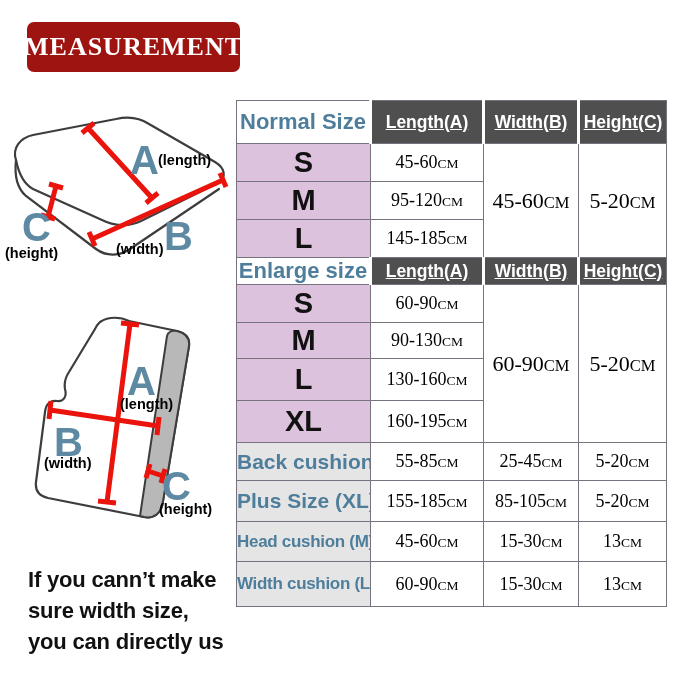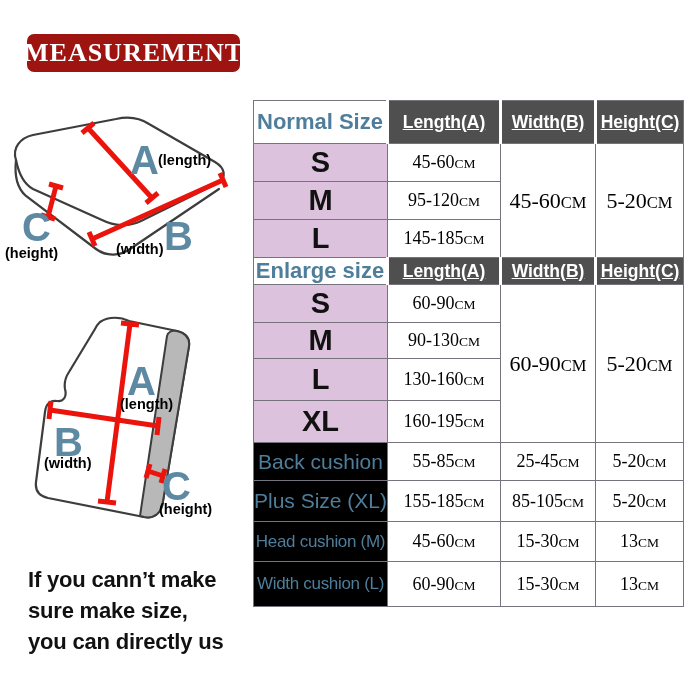--- a/index.html
+++ b/index.html
@@ -5,46 +5,46 @@
   :root{
     --brand_red:#9e1411; --header_gray:#4f4f4f; --row_pink:#dcc2dc;
     --label_teal:#4e7e9b; --letter_blue:#5d89a3; --arrow_red:#ea140c;
     --border_gray:#77737e; --ink:#111111;
   }
   html,body{margin:0;padding:0;}
   body{width:700px;height:700px;background:#fff;font-family:"Liberation Sans",sans-serif;}
   .page{position:relative;width:700px;height:700px;overflow:hidden;background:#fff;}
 
   
-  .title-badge{position:absolute;left:27px;top:34px;width:213px;height:38px;
+  .title-badge{position:absolute;left:27px;top:22px;width:213px;height:50px;
     background:var(--brand_red);border-radius:7px;display:flex;align-items:center;justify-content:center;}
   .title-badge span{font-family:"Liberation Serif",serif;font-weight:700;color:#fff;
     font-size:26px;letter-spacing:1px;white-space:nowrap;}
 
   
   svg.diagram{position:absolute;}
   #diag1{left:0;top:90px;}
   #diag2{left:10px;top:290px;}
   .outline{fill:#ffffff;stroke:#3d3d3d;stroke-width:2.2;stroke-linejoin:round;}
   .sideline{fill:none;stroke:#3d3d3d;stroke-width:2.2;stroke-linecap:round;}
   .band{fill:#b8b8b8;stroke:#3d3d3d;stroke-width:2;}
   .arrow{fill:none;stroke:var(--arrow_red);stroke-width:5;}
   text.ltr{font-size:40px;font-weight:700;fill:var(--letter-blue,#5d89a3);fill:var(--letter_blue);}
   text.cap{font-size:14.5px;font-weight:700;fill:#000;}
 
   
-  table.size-table{position:absolute;left:253px;top:100px;width:430px;
+  table.size-table{position:absolute;left:236px;top:100px;width:430px;
     border-collapse:collapse;table-layout:fixed;border:1px solid var(--border_gray);}
   .size-table td,.size-table th{border:1px solid var(--border_gray);padding:0;
     text-align:center;vertical-align:middle;overflow:hidden;white-space:nowrap;}
   th.sec-label{background:#fff;color:var(--label_teal);font-size:22px;font-weight:700;}
   th.hdr-dark{background:var(--header_gray);color:#fff;font-size:17.5px;font-weight:700;
     border-left:3px solid #fff;text-decoration:underline;}
   td.size-cell{background:var(--row_pink);color:var(--ink);font-size:29px;font-weight:700;}
-  td.cat{background:#000000;color:var(--label_teal);font-size:21px;font-weight:400;margin-top:7px;}
+  td.cat{background:#e5e5e5;color:var(--label_teal);font-size:21px;font-weight:700;margin-top:7px;}
   td.cat.small{font-size:17px;letter-spacing:-0.3px;}
   td.val{background:#fff;color:#000;font-family:"Liberation Serif",serif;font-size:18px;}
   td.val.big{font-size:22px;}
   td.val .cm{font-size:0.75em;}
 
   
   .note{position:absolute;left:28px;top:564px;color:var(--ink);
     font-size:22px;font-weight:700;line-height:31px;letter-spacing:-0.2px;}
 </style>
 </head>
@@ -158,17 +158,17 @@
       <td class="cat small">Width cushion (L)</td>
       <td class="val">60-90<span class="cm">CM</span></td>
       <td class="val">15-30<span class="cm">CM</span></td>
       <td class="val">13<span class="cm">CM</span></td>
     </tr>
   </tbody>
     </table>
 
   <div class="note">
     <div>If you cann’t make</div>
-    <div>sure make size,</div>
+    <div>sure width size,</div>
     <div>you can directly us</div>
   </div>
 
 </div>
 
 </body></html>

